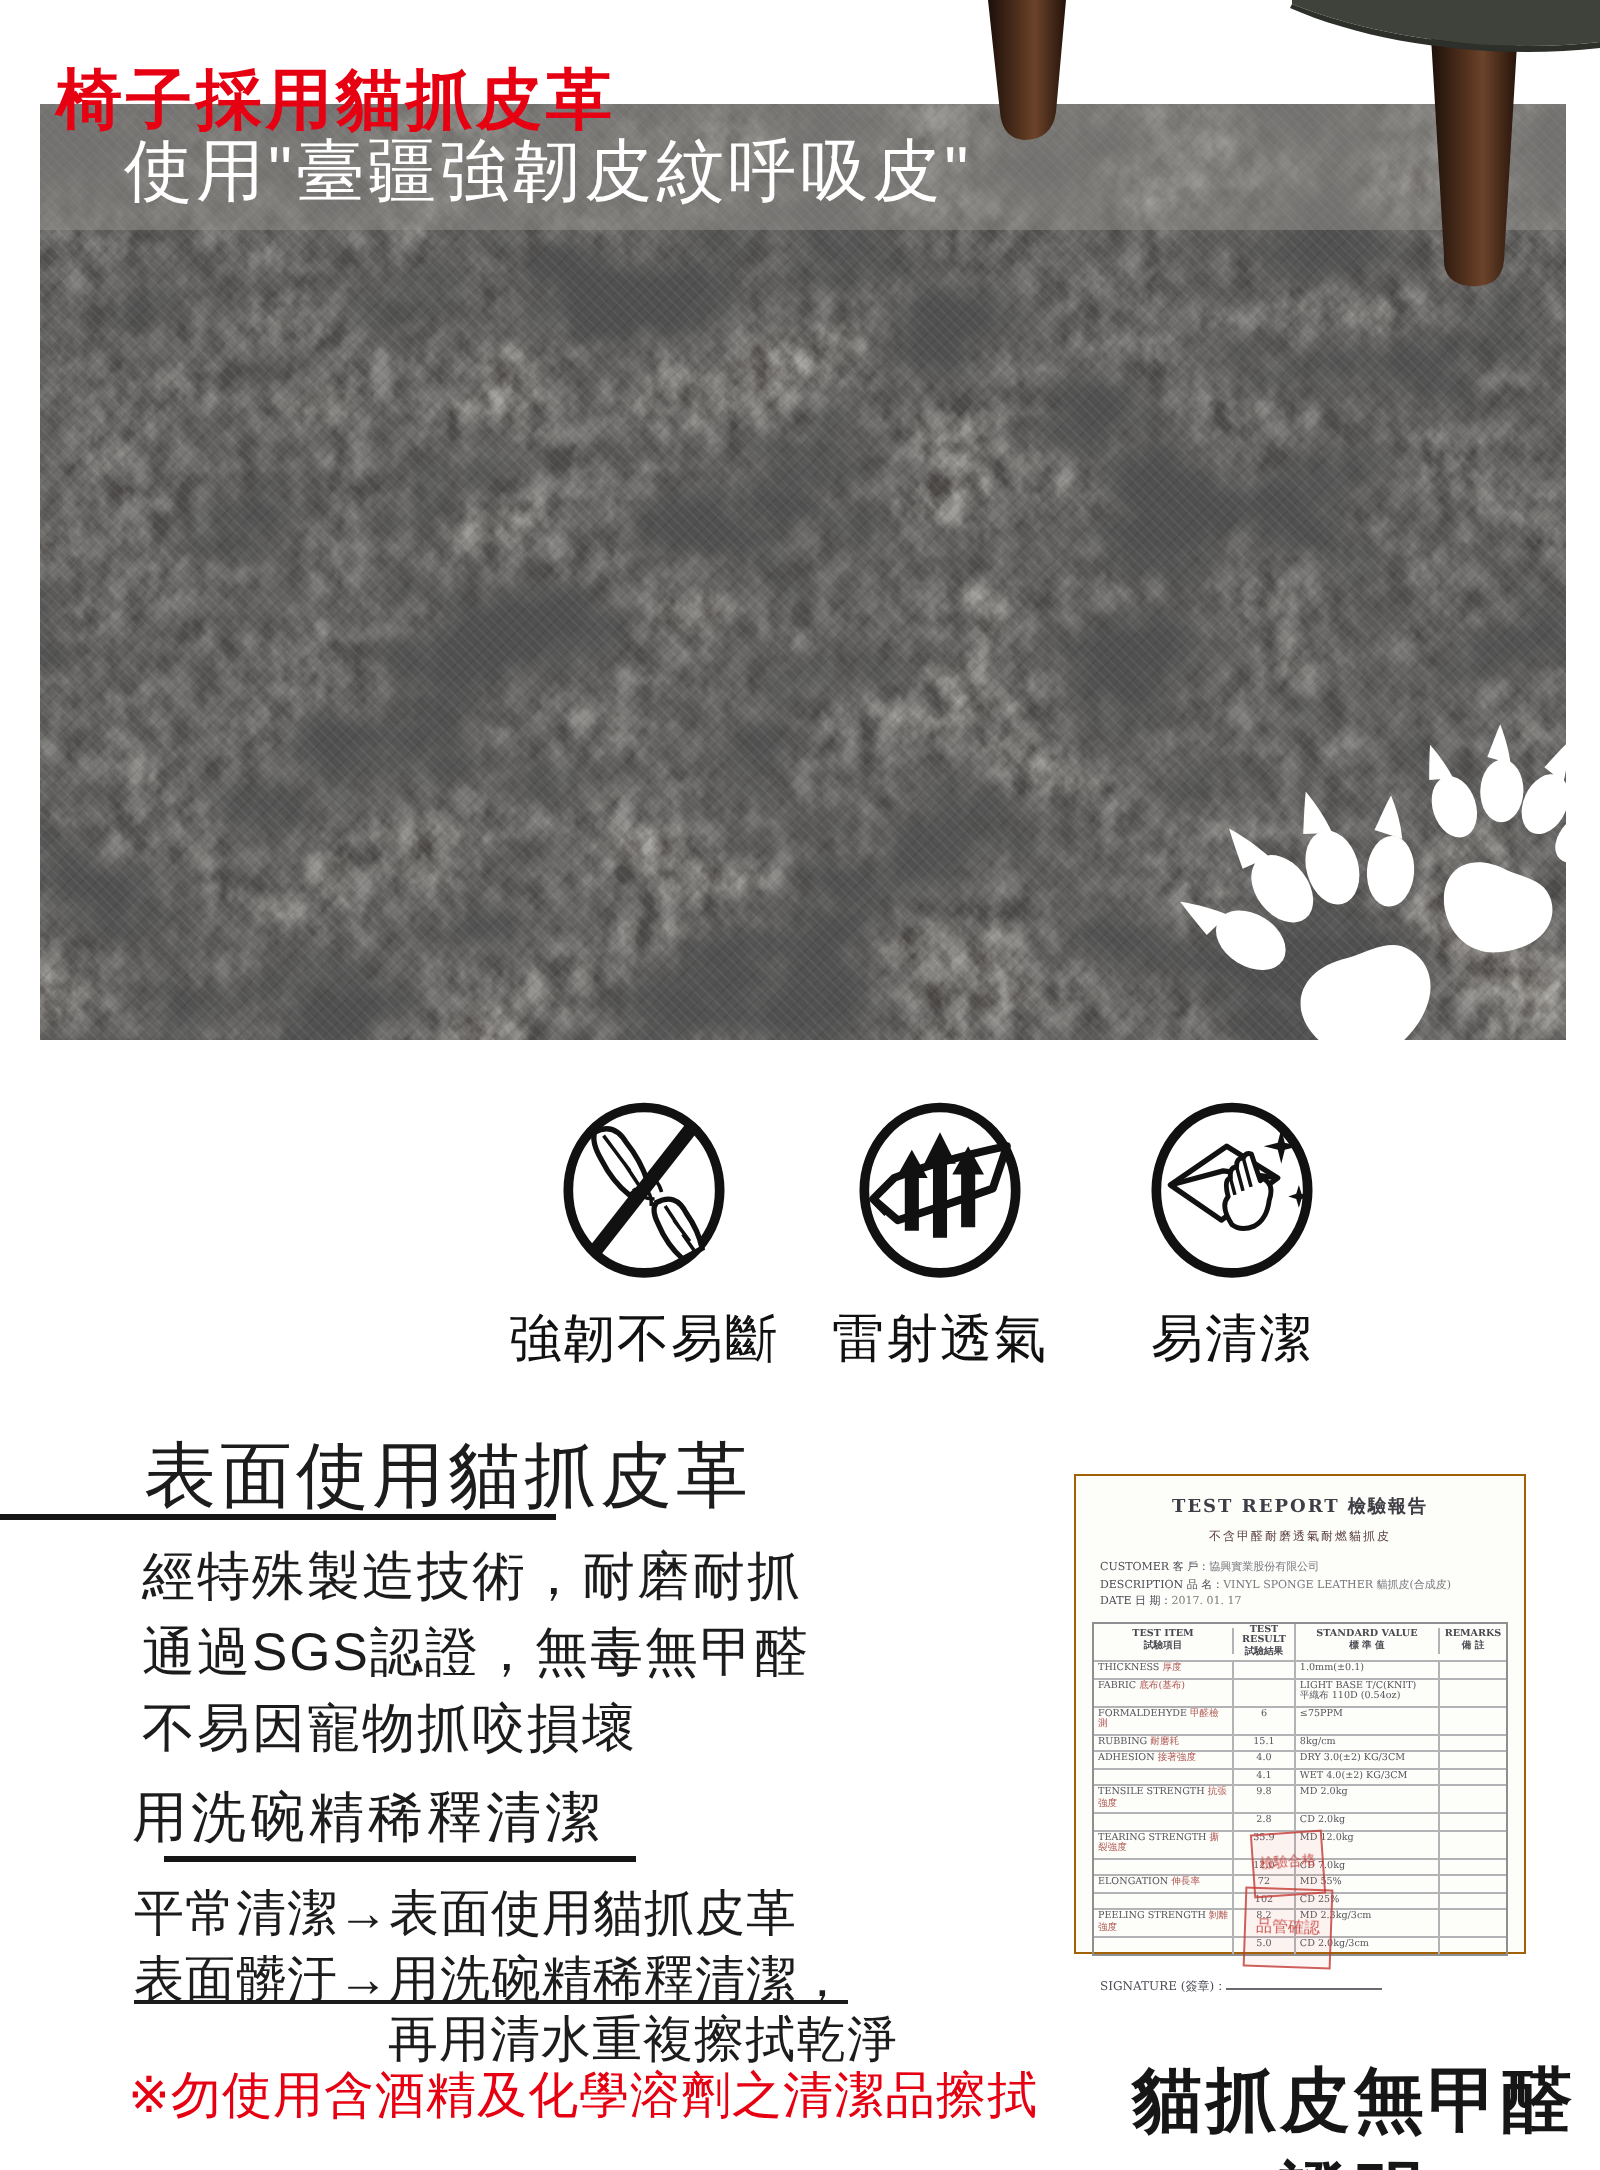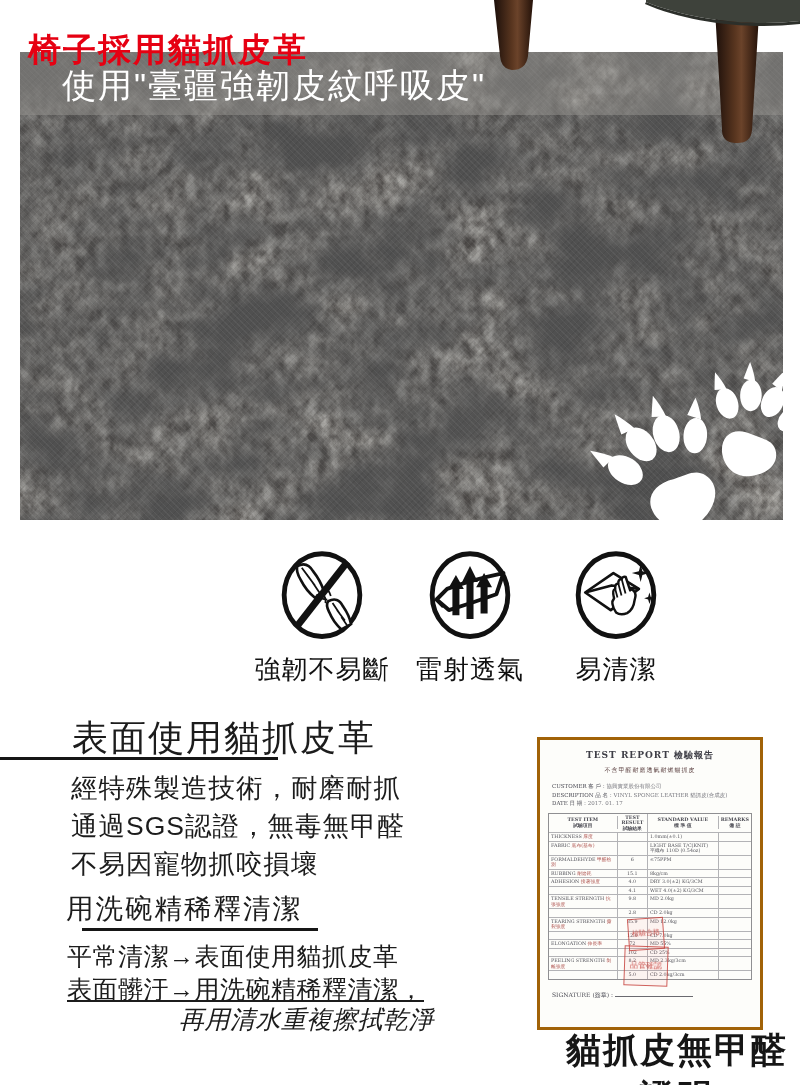--- a/index.html
+++ b/index.html
@@ -44,27 +44,27 @@
   .f1{left:96px;} .f2{left:242px;} .f3{left:390px;} .f4{left:536px;text-align:center;}
 
   
   .s1-head{left:72px;top:714px;font-size:36px;font-weight:500;letter-spacing:2px;}
   .s1-line{left:0;top:757px;width:278px;height:3px;background:#161616;}
   .s1-body{left:71px;top:769px;font-size:26.5px;line-height:38px;letter-spacing:1px;}
   .s2-head{left:66px;top:891px;font-size:27.5px;font-weight:500;letter-spacing:2px;}
   .s2-line{left:82px;top:928px;width:236px;height:2.5px;background:#161616;}
   .s2-l1{left:67px;top:940px;font-size:25px;letter-spacing:0.5px;}
   .s2-l2{left:67px;top:973px;font-size:25px;letter-spacing:0.5px;text-decoration:underline;}
-  .s2-l3{left:179px;top:1003px;font-size:25px;letter-spacing:0.5px;font-style:italic;}
+  .s2-l3{left:194px;top:1003px;font-size:25px;letter-spacing:0.5px;}
   .warn{left:64px;top:1031px;font-size:25px;color:#e60012;letter-spacing:0.5px;white-space:nowrap;}
 
   
   .report{
-    left:537px;top:737px;width:226px;height:293px;background:#fdfdfa;
-    border:3px solid #a16207;box-sizing:border-box;z-index:2;
+    left:537px;top:737px;width:226px;height:240px;background:#fdfdfa;
+    border:1px solid #a16207;box-sizing:border-box;z-index:2;
     font-family:"DejaVu Serif","Liberation Serif",serif;color:#55555c;
   }
   .rp-title{text-align:center;margin-top:9px;font-size:9px;font-weight:700;letter-spacing:1px;color:#3e3e46;}
   .rp-sub{text-align:center;margin-top:4px;font-size:6px;color:#5a3f3f;letter-spacing:1px;filter:blur(0.2px);}
   .rp-meta{margin:7px 0 0 12px;font-size:5.5px;line-height:8.5px;filter:blur(0.2px);}
   .rp-meta .lab{color:#4c4c55;}
   .rp-meta .val{color:#7a7a80;}
   .rtable{
     margin:5px 8px 0 8px;border:0.8px solid #8f8f92;font-size:4.8px;line-height:1.15;
     filter:blur(0.18px);
@@ -214,20 +214,21 @@
     <div>經特殊製造技術，耐磨耐抓</div>
     <div>通過SGS認證，無毒無甲醛</div>
     <div>不易因寵物抓咬損壞</div>
   </div>
 
   <div class="abs s2-head">用洗碗精稀釋清潔</div>
   <div class="abs s2-line"></div>
   <div class="abs s2-l1">平常清潔→表面使用貓抓皮革</div>
   <div class="abs s2-l2">表面髒汙→用洗碗精稀釋清潔，</div>
   <div class="abs s2-l3">再用清水重複擦拭乾淨</div>
+  <div class="abs warn">※勿使用含酒精及化學溶劑之清潔品擦拭</div>
 
   <div class="abs report">
     <div class="rp-title">TEST REPORT 檢驗報告</div>
     <div class="rp-sub">不含甲醛耐磨透氣耐燃貓抓皮</div>
     <div class="rp-meta">
       <div><span class="lab">CUSTOMER 客 戶：</span><span class="val">協興實業股份有限公司</span></div>
       <div><span class="lab">DESCRIPTION 品 名：</span><span class="val">VINYL SPONGE LEATHER 貓抓皮(合成皮)</span></div>
       <div><span class="lab">DATE 日 期：</span><span class="val">2017. 01. 17</span></div>
     </div>
     <div class="rtable">

